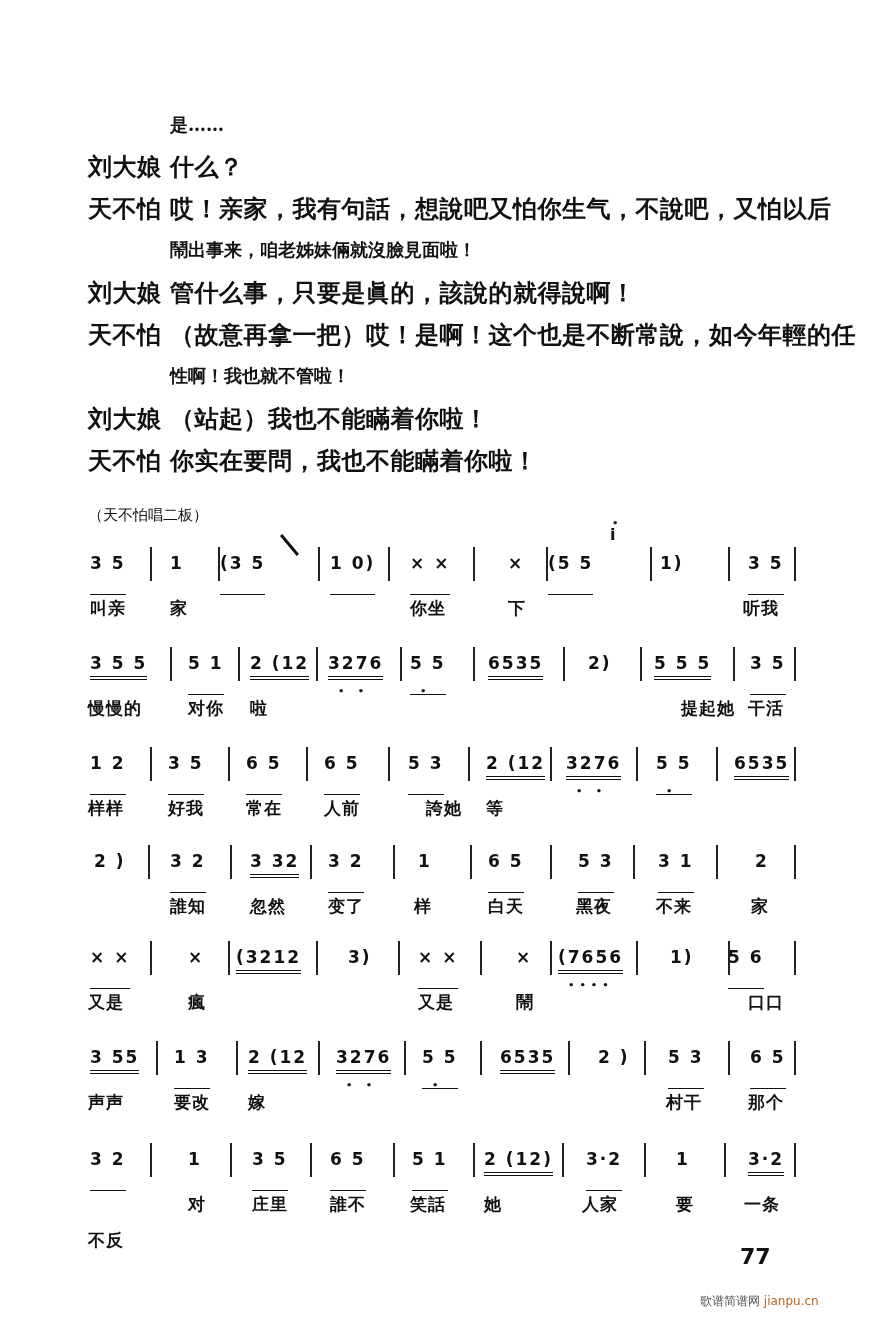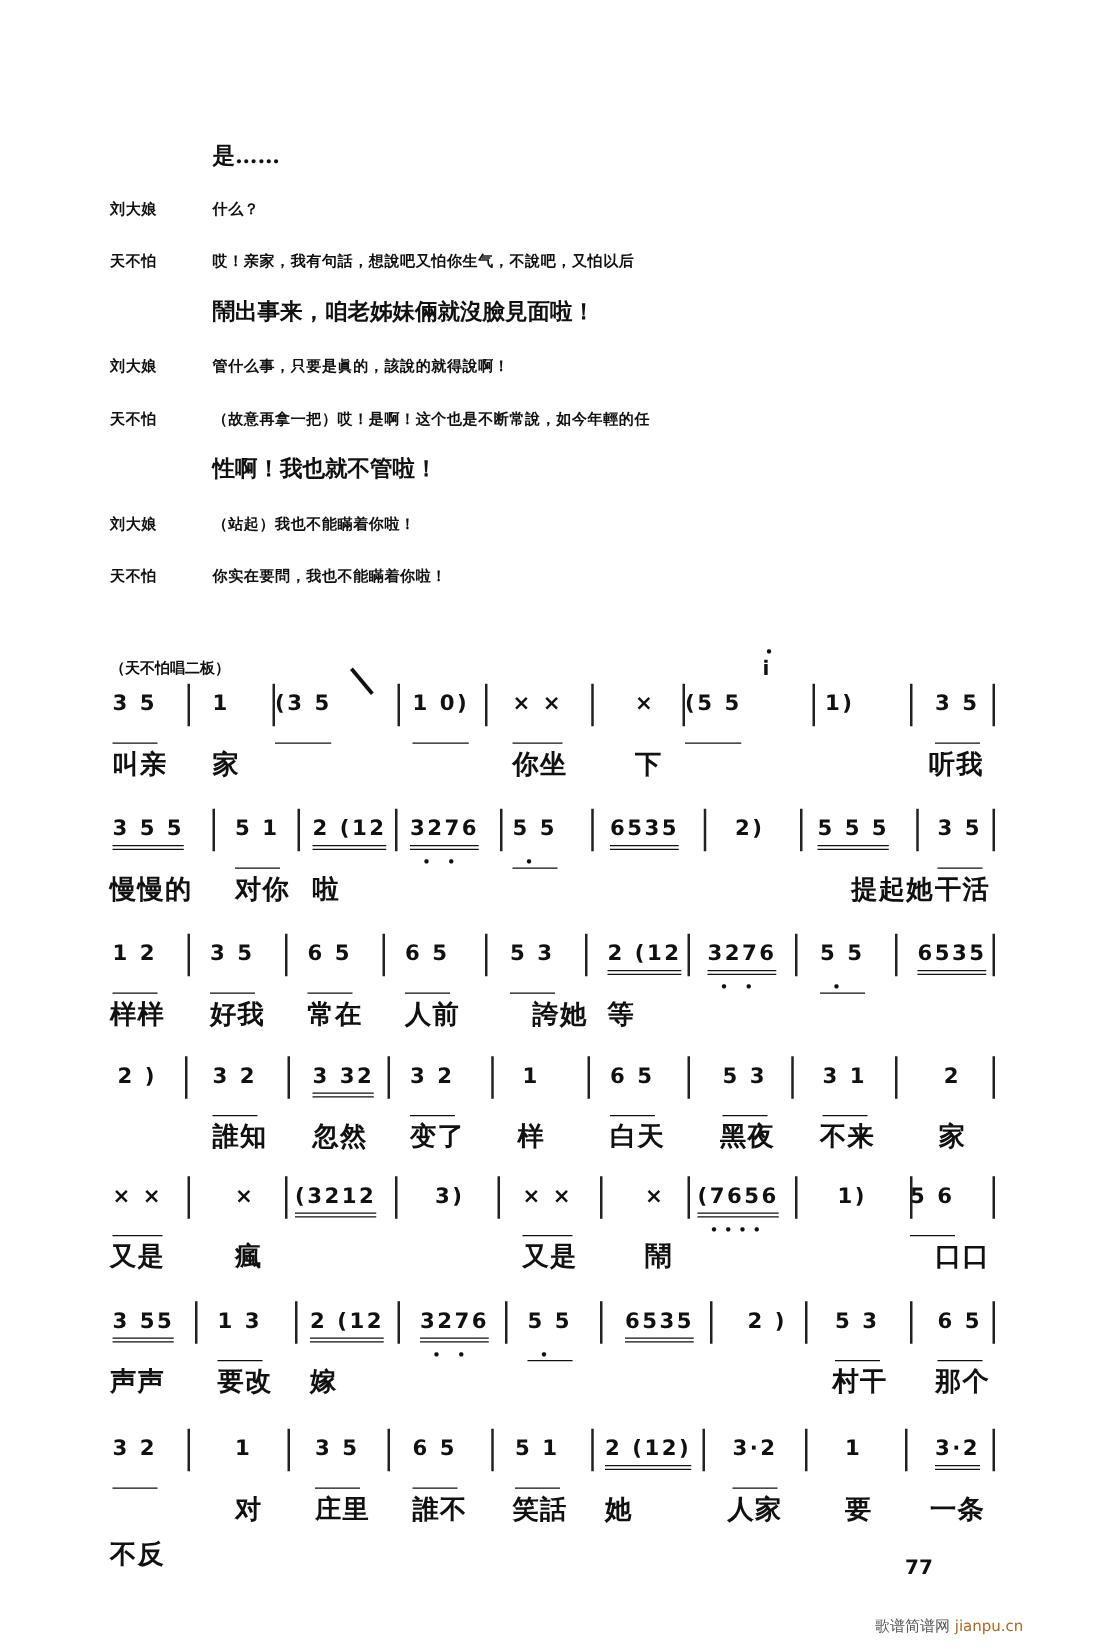--- a/index.html
+++ b/index.html
@@ -1,30 +1,30 @@
 <!DOCTYPE html>
 <html><head>
 <meta charset="utf-8">
 <style>
   html, body { margin:0; padding:0; background:#ffffff; }
   body { width:878px; height:1319px; position:relative; overflow:hidden;
          font-family: "DejaVu Serif", "Liberation Serif", serif; color:#111; }
-  .dlg { position:absolute; left:88px; font-size:12px; font-weight:bold; letter-spacing:0.5px; line-height:24px; white-space:nowrap; }
+  .dlg { position:absolute; left:88px; font-size:24px; font-weight:bold; letter-spacing:0.5px; line-height:24px; white-space:nowrap; }
   .dlg .spk { display:inline-block; width:82px; }
   .dlg .txt { display:inline-block; }
   .cont { position:absolute; left:170px; font-size:18px; font-weight:bold; line-height:24px; white-space:nowrap; }
-  .section-label { position:absolute; left:88px; top:526px; font-size:12px; font-weight:bold; }
+  .section-label { position:absolute; left:88px; top:506px; font-size:15px; font-weight:normal; }
   .row { position:absolute; left:88px; width:712px; height:80px; }
   .notes { position:absolute; top:0; font-family:"DejaVu Sans","Liberation Sans",sans-serif; font-weight:bold; font-size:17px; white-space:nowrap; letter-spacing:2px; }
   .u1 { border-bottom:1.6px solid #111; padding-bottom:21px; }
   .u2 { border-bottom:4px double #111; padding-bottom:3px; }
   .dots { position:absolute; top:32px; font-size:10px; letter-spacing:5px; font-weight:bold; }
   .bar { position:absolute; top:-6px; width:2px; height:34px; background:#222; }
-  .lyric { position:absolute; top:44px; font-size:21px; font-weight:bold; white-space:nowrap; letter-spacing:1px; }
-  .pageno { position:absolute; left:724px; top:1244px; font-family:"DejaVu Sans","Liberation Sans",sans-serif; font-size:16px; font-weight:bold; }
+  .lyric { position:absolute; top:44px; font-size:17px; font-weight:bold; white-space:nowrap; letter-spacing:1px; }
+  .pageno { position:absolute; left:740px; top:1244px; font-family:"DejaVu Sans","Liberation Sans",sans-serif; font-size:22px; font-weight:bold; }
   .wm { position:absolute; left:700px; top:1293px; font-size:12px; color:#555; font-family:"DejaVu Sans","Liberation Sans",sans-serif; }
   .wm .dom { color:#b5651d; }
   .slash { position:absolute; width:3px; height:26px; background:#111; transform:rotate(-40deg); }
 </style>
 </head>
 <body>
 
 <div id="dialogue">
     <div class="cont" style="top: 113px;"><span class="txt">是……</span></div>
     <div class="dlg" style="top: 155px;"><span class="spk">刘大娘</span><span class="txt">什么？</span></div>

